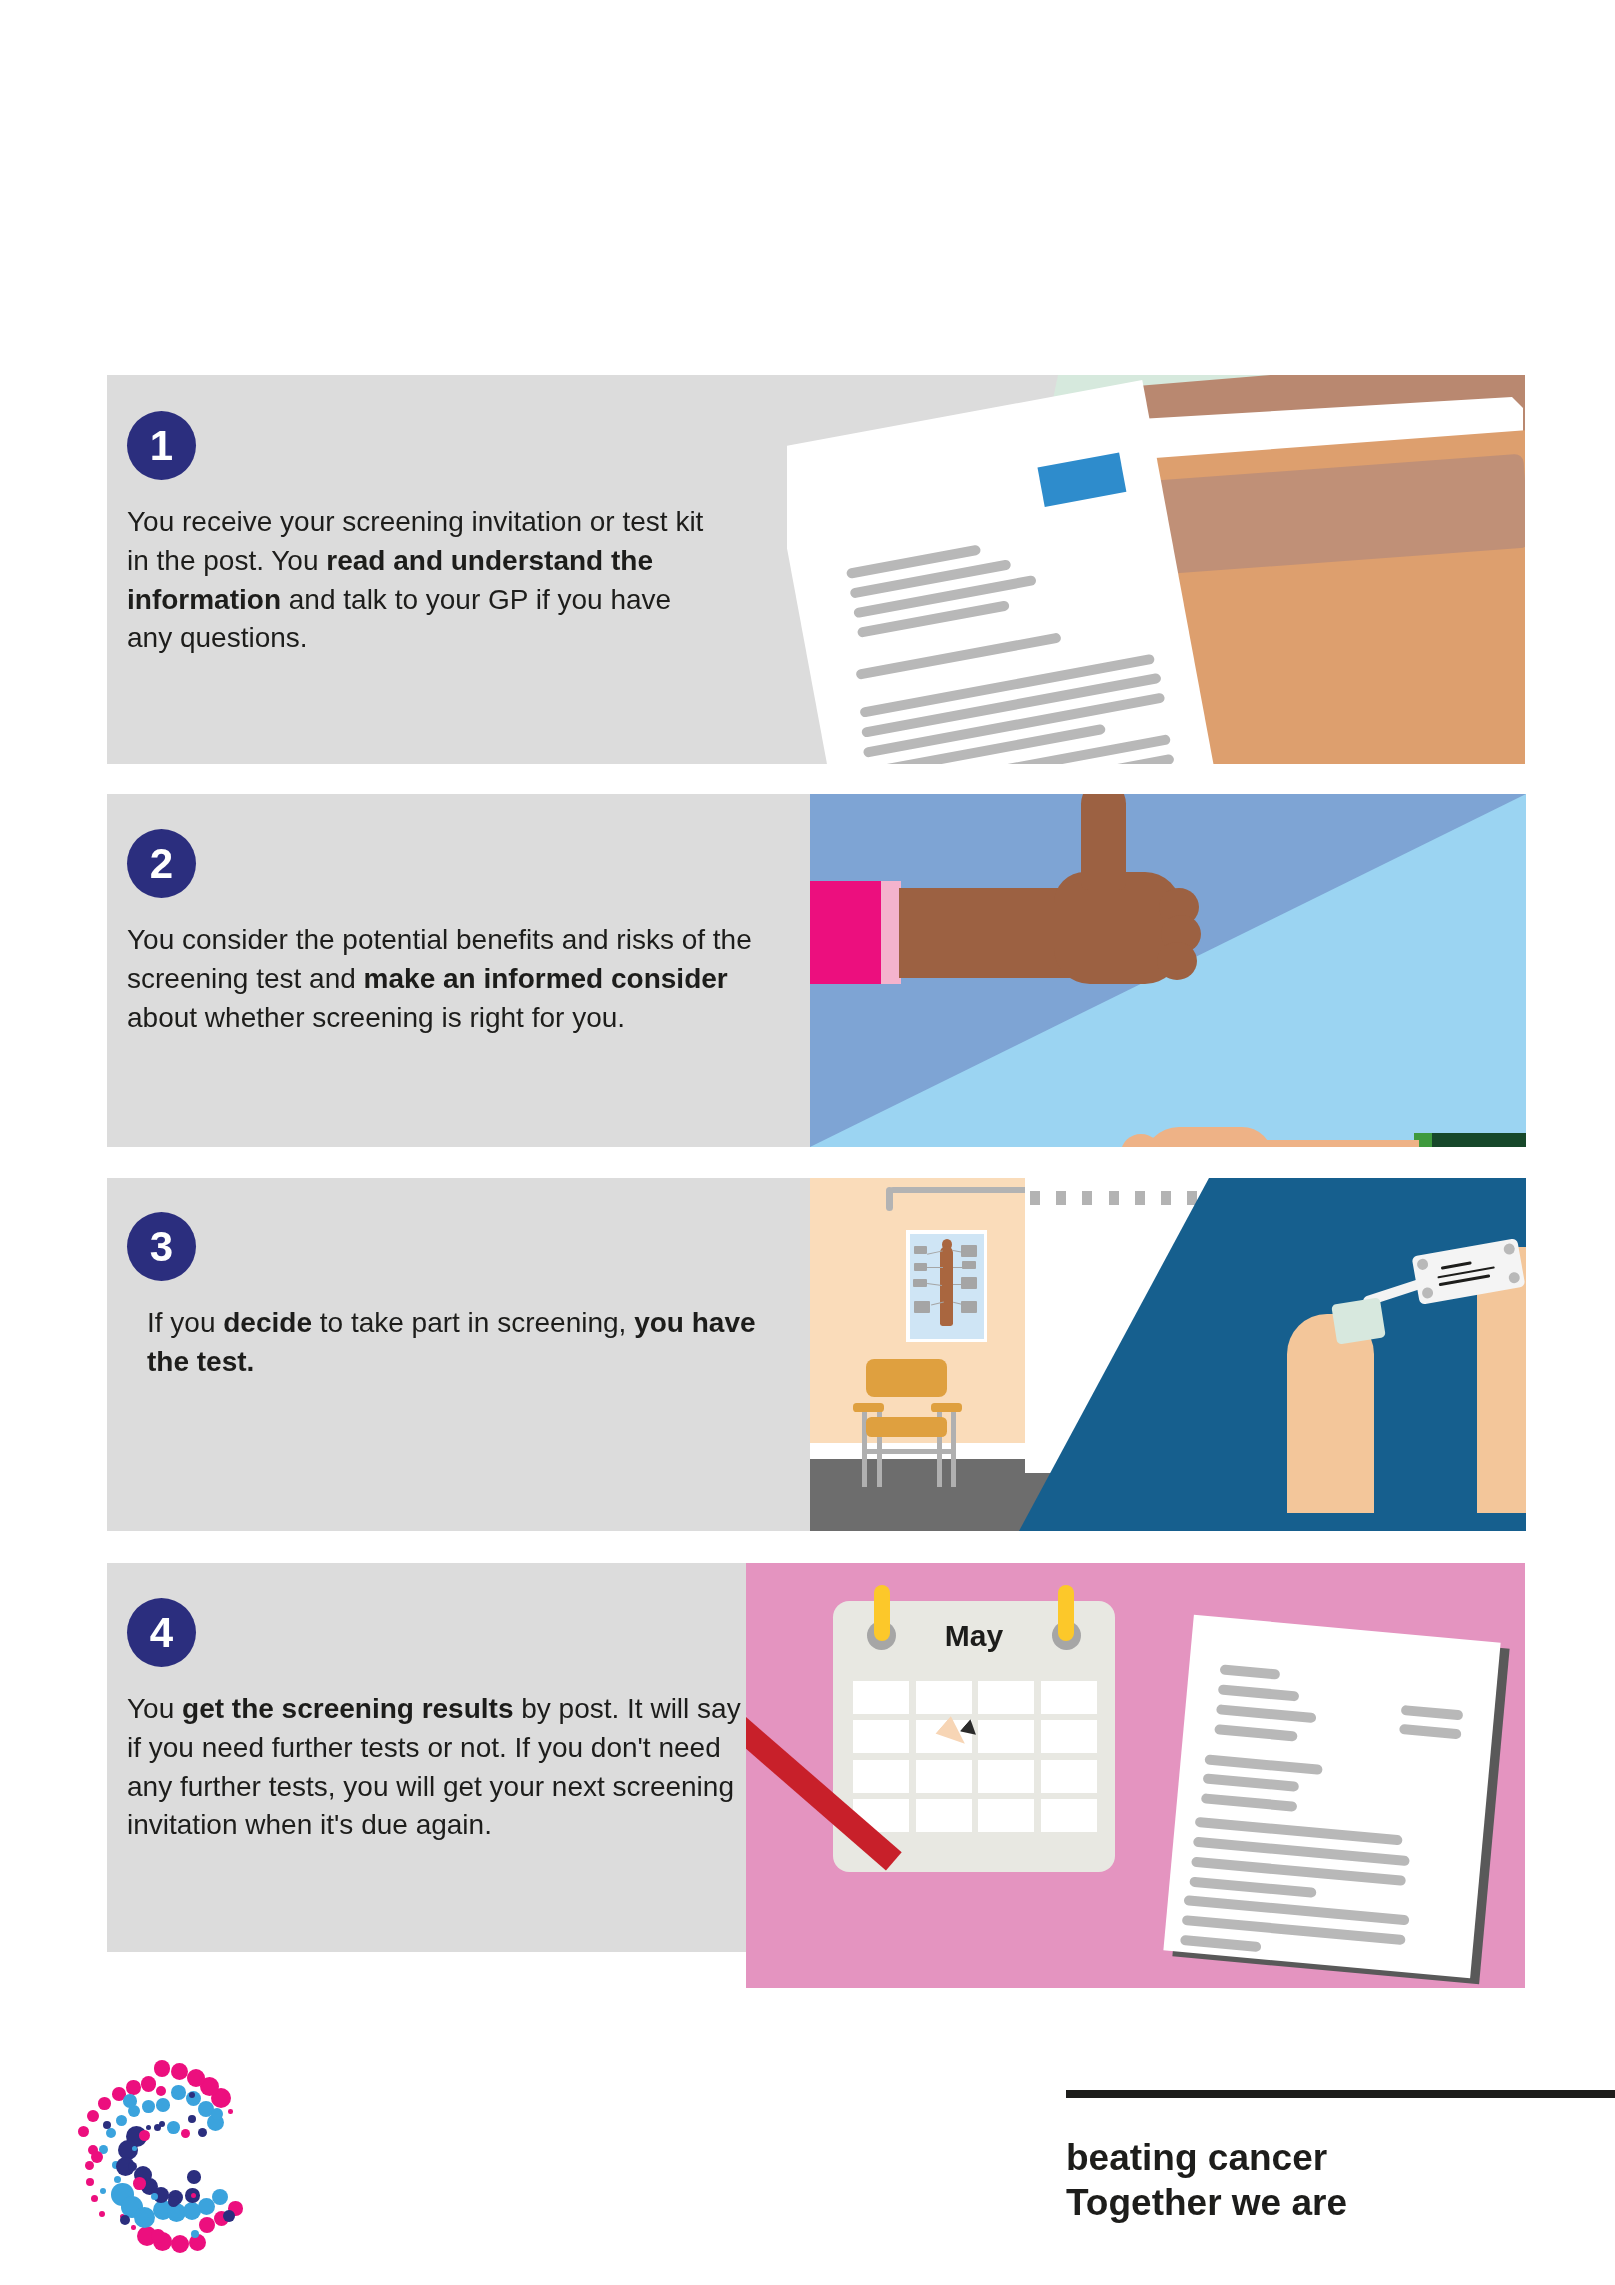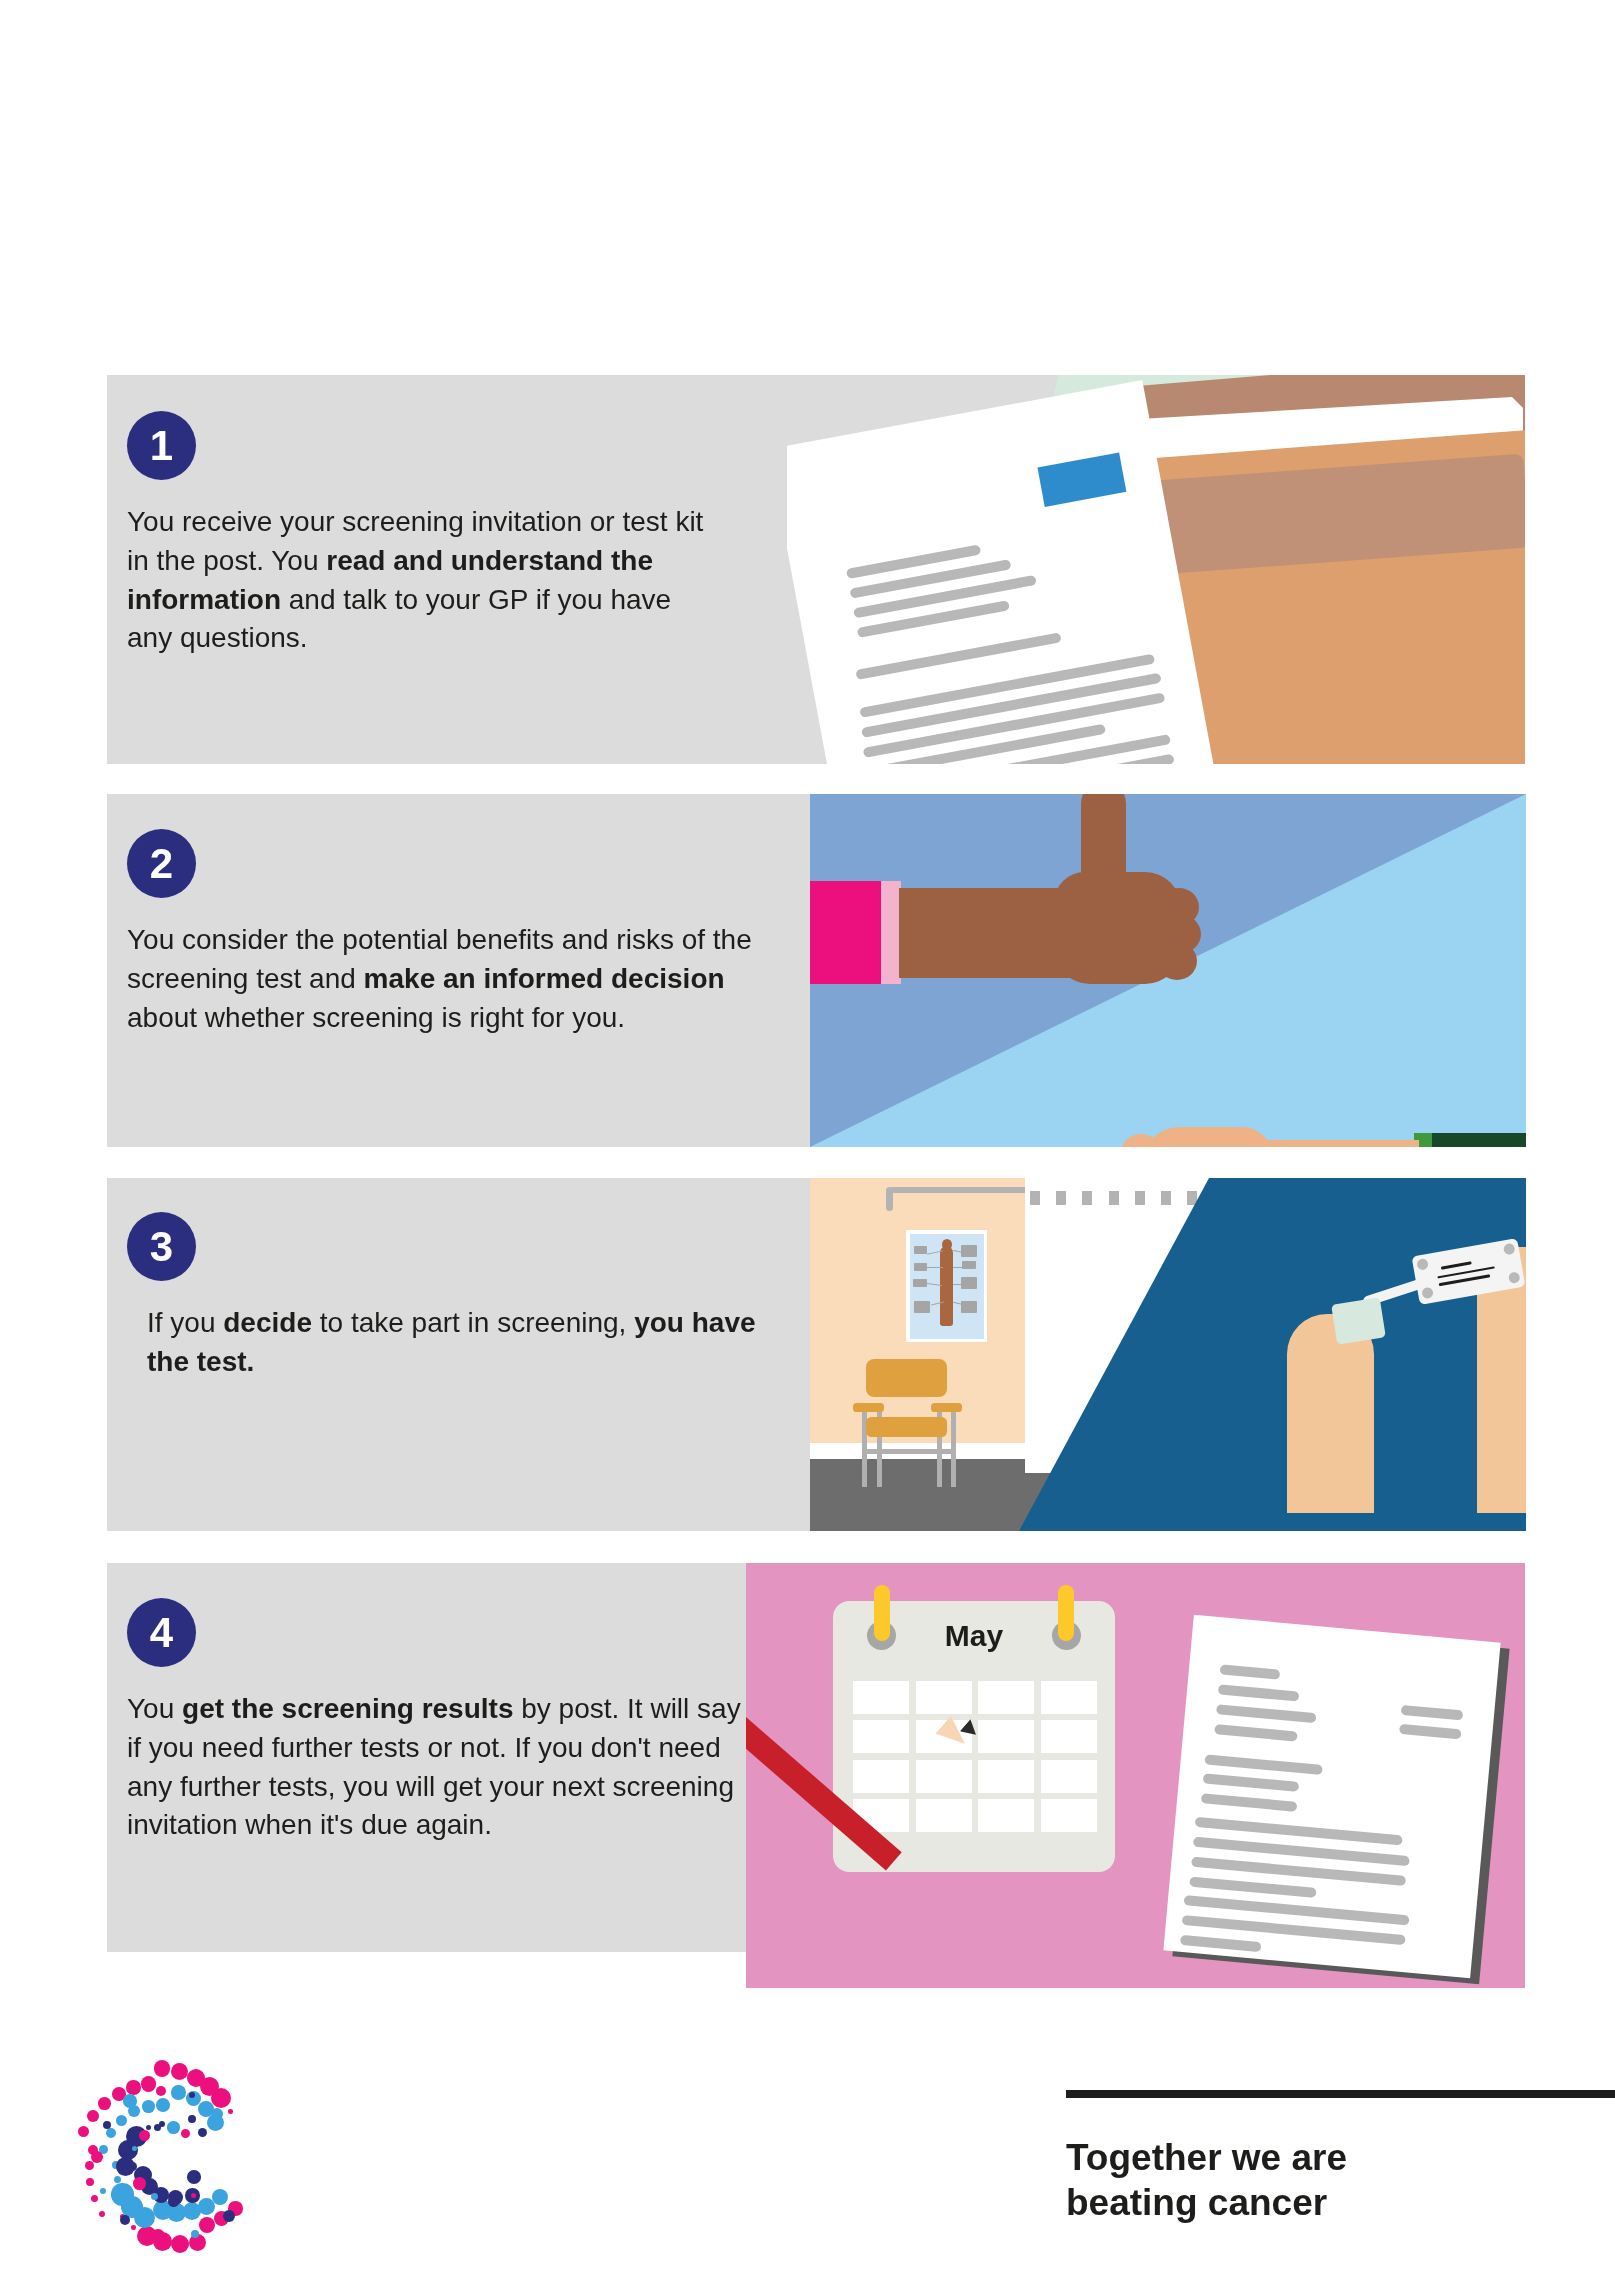--- a/index.html
+++ b/index.html
@@ -216,21 +216,21 @@
       <div class="s2-cuff-green"></div>
       <div class="s2-cuff-greenlight"></div>
       <div class="s2-arm-down"></div>
       <div class="s2-fist-down"></div>
 
       <div class="s2-knuck2" style="right:365px;top:340px;width:40px;height:38px;"></div>
 
     </div>
 
     <div class="badge" style="left:127px;top:829px;">2</div>
-    <div class="steptext" style="left:127px;top:921px;width:633px;"><span>You consider the potential benefits and risks of the screening test and </span><b>make an informed decision</b><span> about whether screening is right for you.</span></div>
+    <div class="steptext" style="left:127px;top:921px;width:633px;"><span>You consider the potential benefits and risks of the screening test and </span><b>make an informed consider</b><span> about whether screening is right for you.</span></div>
   </div>
 
   <div class="step">
     <div class="panel" style="top:1178px;width:715px;height:353px;"></div>
 
     <div class="art" style="left:810px;top:1178px;width:716px;height:353px;">
       <div class="s3-wall"></div>
       <div class="s3-skirt"></div>
       <div class="s3-floor"></div>
 
@@ -449,18 +449,18 @@
       <div class="dot" style="left: 95px; top: 168px; width: 13.6px; height: 13.6px; background: rgb(236, 15, 126);"></div>
       <div class="dot" style="left: 112px; top: 135px; width: 11px; height: 11px; background: rgb(43, 46, 126);"></div>
       <div class="dot" style="left: 135px; top: 169px; width: 8.1px; height: 8.1px; background: rgb(59, 163, 221);"></div>
       <div class="dot" style="left: 135px; top: 132px; width: 5.4px; height: 5.4px; background: rgb(236, 15, 126);"></div>
       <div class="dot" style="left: 167px; top: 149px; width: 11.8px; height: 11.8px; background: rgb(43, 46, 126);"></div>
     </div>
 
 
   <div class="rule"></div>
   <div class="tagline">
+    <div> beating cancer</div>
     <div>Together we are</div>
-    <div> beating cancer</div>
   </div>
 
 </div>
 
 
 </body></html>

